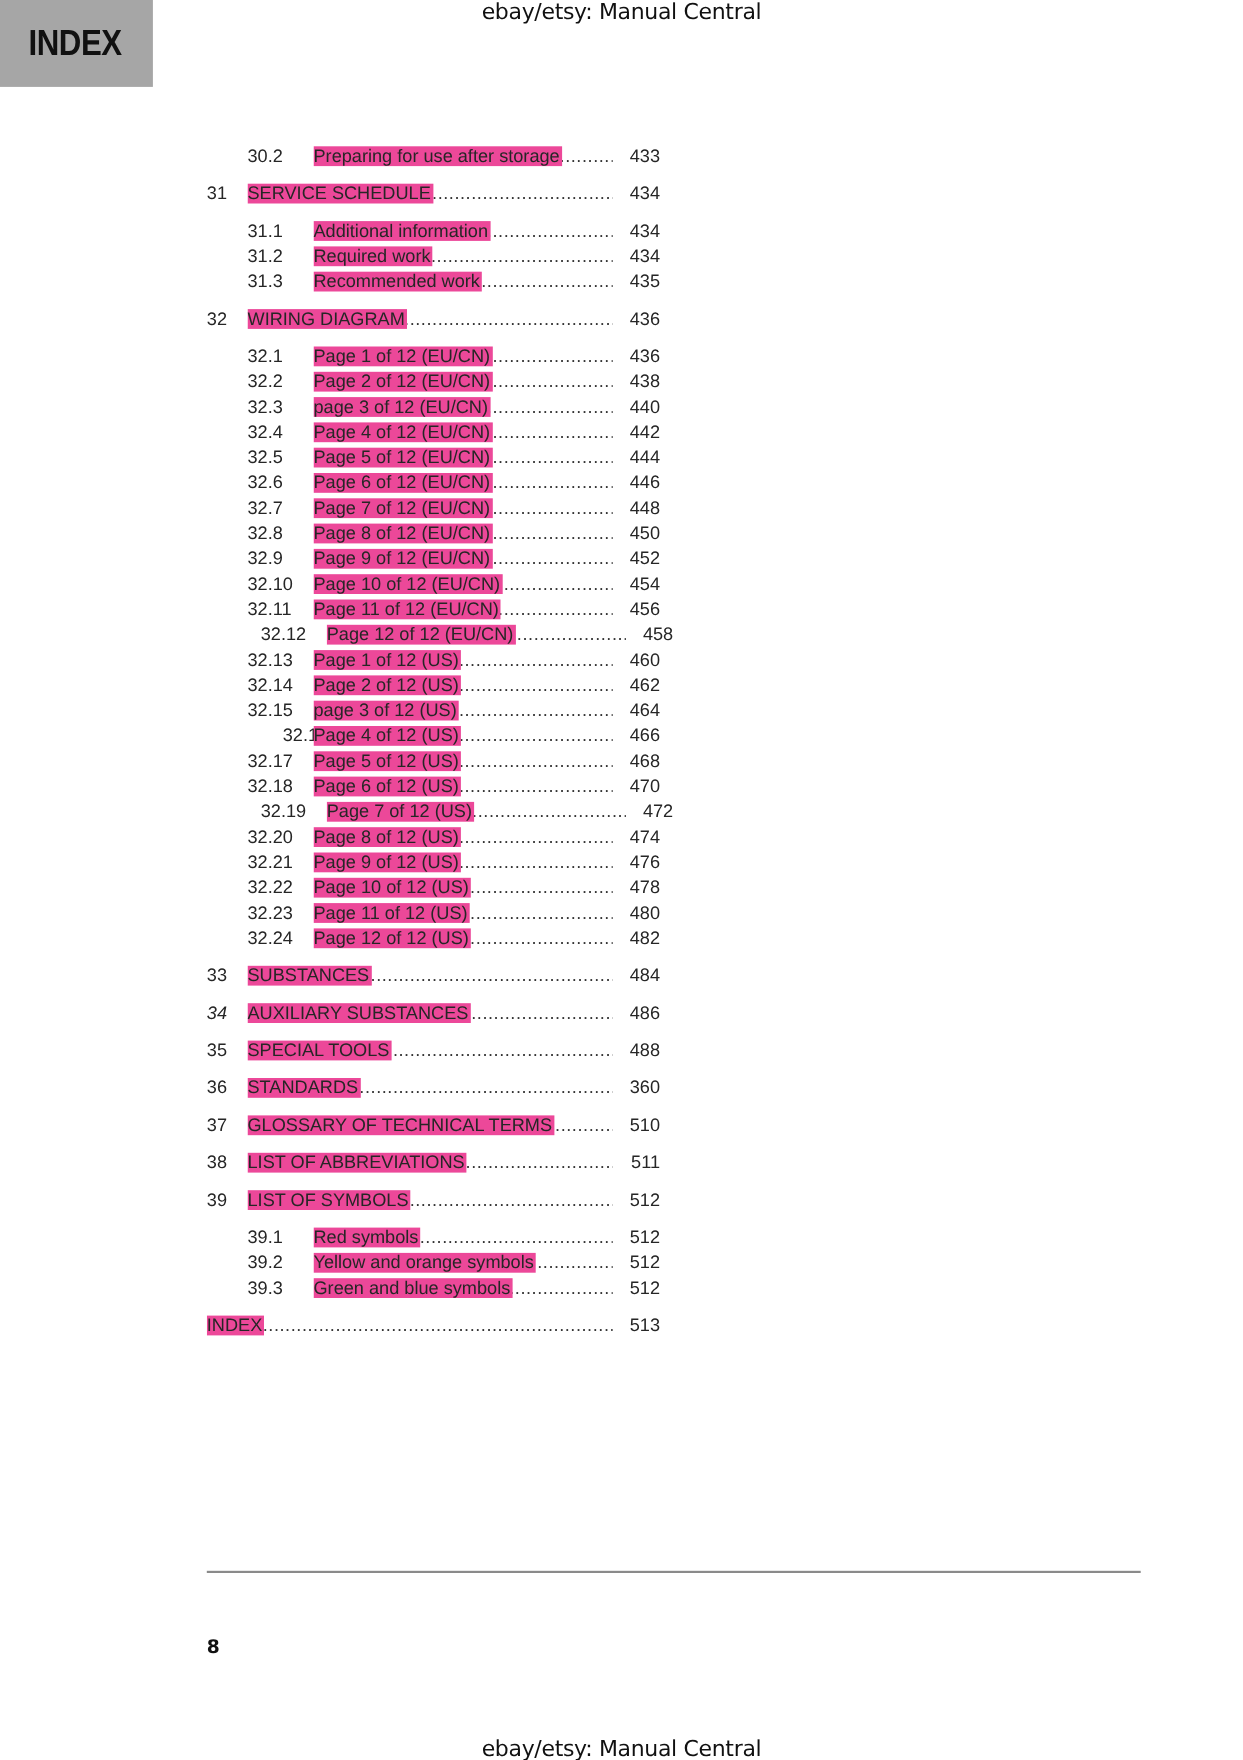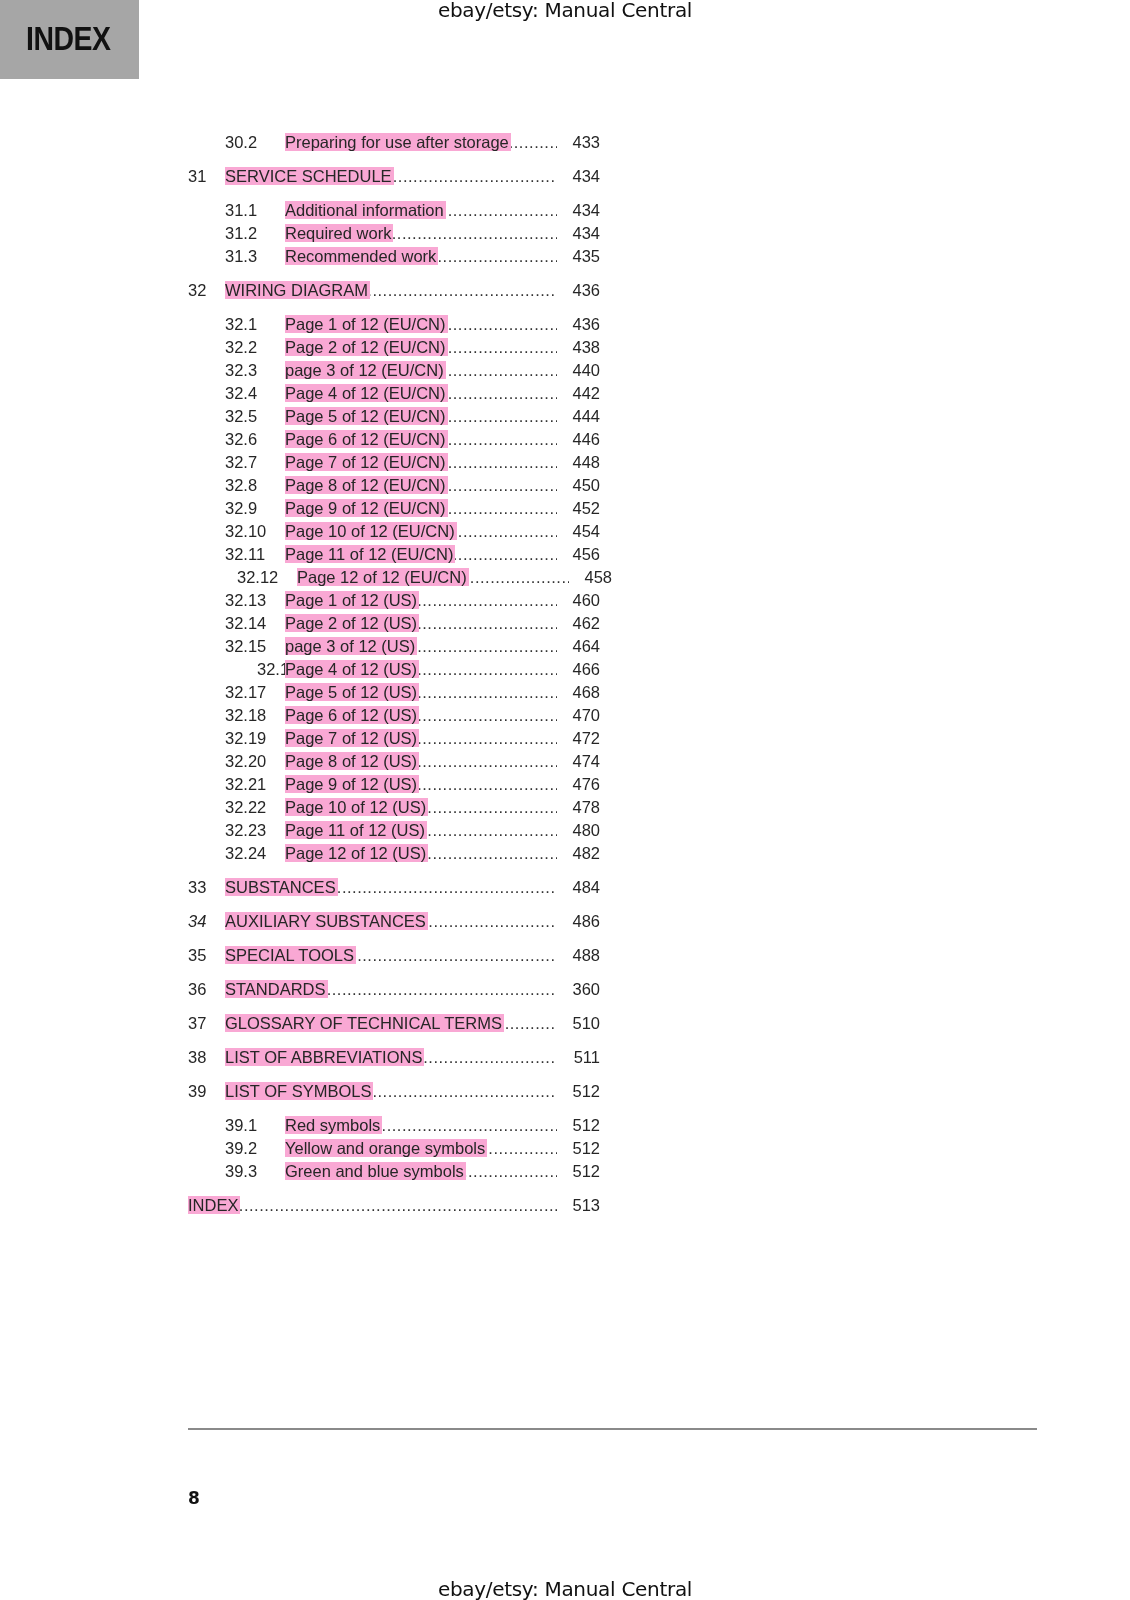--- a/index.html
+++ b/index.html
@@ -25,21 +25,21 @@
     font-size: 33px; color: #111; letter-spacing: -0.5px;
     transform: scaleX(0.86); transform-origin: left top;
   }
   .toc { position: absolute; left: 0; top: 0; width: 1130px; }
   .row {
     position: absolute; height: 22px; line-height: 22px;
     font-size: 16.5px; color: #262626; white-space: nowrap;
   }
   .row .num { position: absolute; left: 0; top: 0; }
   .row .ttl { position: absolute; top: 0; overflow: hidden; white-space: nowrap; }
-  .row .ttl .txt { background: #f9a8d4; padding-right: 2px; position: relative; z-index: 1; }
+  .row .ttl .txt { background: #ec4899; padding-right: 2px; position: relative; z-index: 1; }
   .row .ttl .dots {
     position: absolute; left: 0; right: 0; top: 0; color: #333;
     overflow: hidden; white-space: nowrap; letter-spacing: 0.5px; z-index: 0;
     text-align: right;
   }
   .row .pg { position: absolute; top: 0; left: 566px; width: 34px; text-align: right; }
   .footer-line {
     position: absolute; left: 188px; top: 1428px; width: 849px; height: 2px;
     background: #8a8a8a;
   }
@@ -171,21 +171,21 @@
     <div class="row" style="top: 681px; left: 0px; width: 610px;">
       <span class="num" style="left: 225px;">32.17</span>
       <span class="ttl" style="left: 285px; width: 272px;"><span class="dots">........................................................................................................................</span><span class="txt">Page 5 of 12 (US)</span></span>
       <span class="pg">468</span>
     </div>
     <div class="row" style="top: 704px; left: 0px; width: 610px;">
       <span class="num" style="left: 225px;">32.18</span>
       <span class="ttl" style="left: 285px; width: 272px;"><span class="dots">........................................................................................................................</span><span class="txt">Page 6 of 12 (US)</span></span>
       <span class="pg">470</span>
     </div>
-    <div class="row" style="top: 727px; left: 0px; width: 610px; padding-left: 21px;">
+    <div class="row" style="top: 727px; left: 12px; width: 610px; padding-left: 21px;">
       <span class="num" style="left: 225px;">32.19</span>
       <span class="ttl" style="left: 285px; width: 272px;"><span class="dots">........................................................................................................................</span><span class="txt">Page 7 of 12 (US)</span></span>
       <span class="pg">472</span>
     </div>
     <div class="row" style="top: 750px; left: 0px; width: 610px;">
       <span class="num" style="left: 225px;">32.20</span>
       <span class="ttl" style="left: 285px; width: 272px;"><span class="dots">........................................................................................................................</span><span class="txt">Page 8 of 12 (US)</span></span>
       <span class="pg">474</span>
     </div>
     <div class="row" style="top: 773px; left: 0px; width: 610px;">

